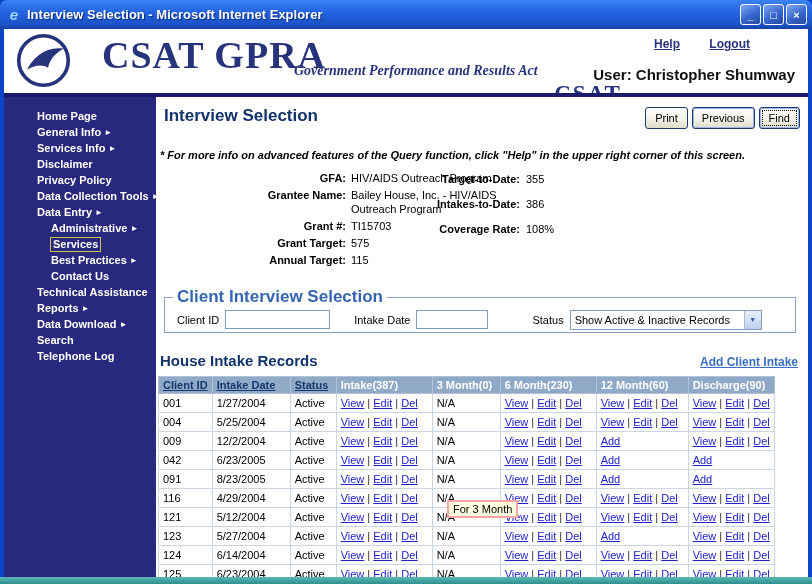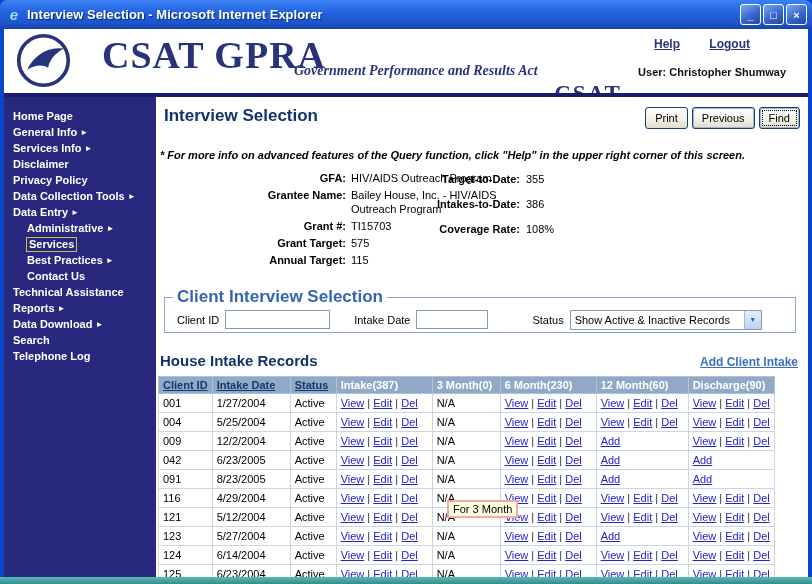--- a/index.html
+++ b/index.html
@@ -47,33 +47,33 @@
   .csat-block { position:absolute; left:536px; top:6px; width:96px; text-align:center; color:#27347C; }
   .csat-name { font-family:"Liberation Serif", serif; font-weight:bold; font-size:23px; letter-spacing:2px; line-height:24px;margin-top:47px; }
   .csat-line { font-size:7.5px; font-weight:bold; line-height:9px; }
   .csat-samhsa { font-size:6.5px; font-style:italic; line-height:9px; }
   .hdr-link {
     position:absolute; top:8px; font-size:12px; font-weight:bold;
     color:#27347C; text-decoration:underline; cursor:pointer; white-space:nowrap;
   }
   .help-link { right:128px; }
   .logout-link { right:58px; }
-  .user-label { position:absolute; right:22px; top:37px; font-size:11px; font-weight:bold; color:#111; white-space:nowrap; }
+  .user-label { position:absolute; right:13px; top:37px; font-size:15px; font-weight:bold; color:#111; white-space:nowrap; }
   .header-rule { position:absolute; top:93px; left:4px; right:4px; height:4px; background:#1B1C6E; }
   
   .sidebar {
     position:absolute; top:97px; left:4px; width:152px; bottom:7px;
     background:#28287E; padding-top:12px;
   }
   .side-item {
     color:#fff; font-weight:bold; font-size:11px; line-height:13px;
     padding:1px 0 1px 9px; margin-bottom:1px; white-space:nowrap; cursor:pointer;
   }
   .side-item.indent { padding-left:23px; }
-  .side-item .lbl { display:inline-block; }
+  .side-item .lbl { display:inline-block;margin-left:24px; }
   .side-item.selected .lbl { outline:1px solid #CCC34D; padding:0 2px; }
   .side-item .arrow { font-size:8px; margin-left:3px; vertical-align:1px; }
   
   .main { position:absolute; top:97px; left:156px; right:4px; bottom:7px; background:#fff; overflow:hidden; }
   .page-title { position:absolute; left:8px; top:9px; font-size:17px; font-weight:bold; color:#13336B; }
   .toolbar { position:absolute; right:8px; top:10px; display:flex; gap:4px; }
   .xp-btn {
     height:22px; padding:2px 9px; font-size:11px; font-family:inherit;
     background:linear-gradient(#FFFFFF,#F2F0E4 60%,#E0DCCA);
     border:1px solid #1D3C6E; border-radius:3px; color:#000; cursor:pointer; white-space:nowrap;

